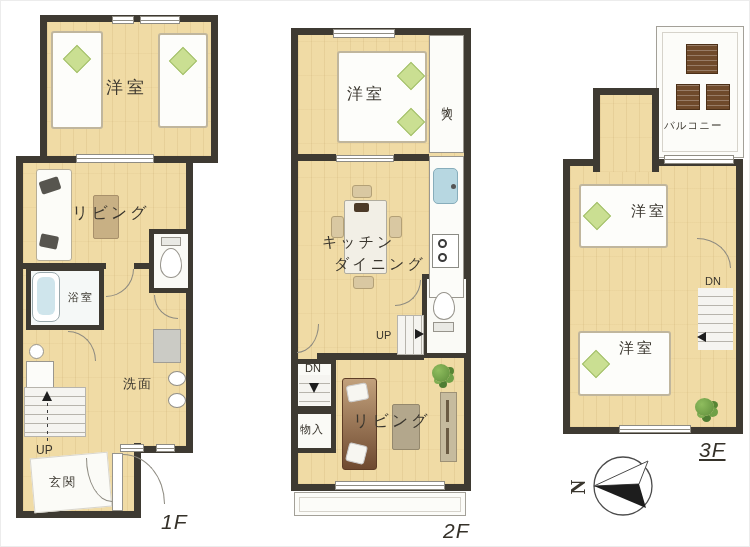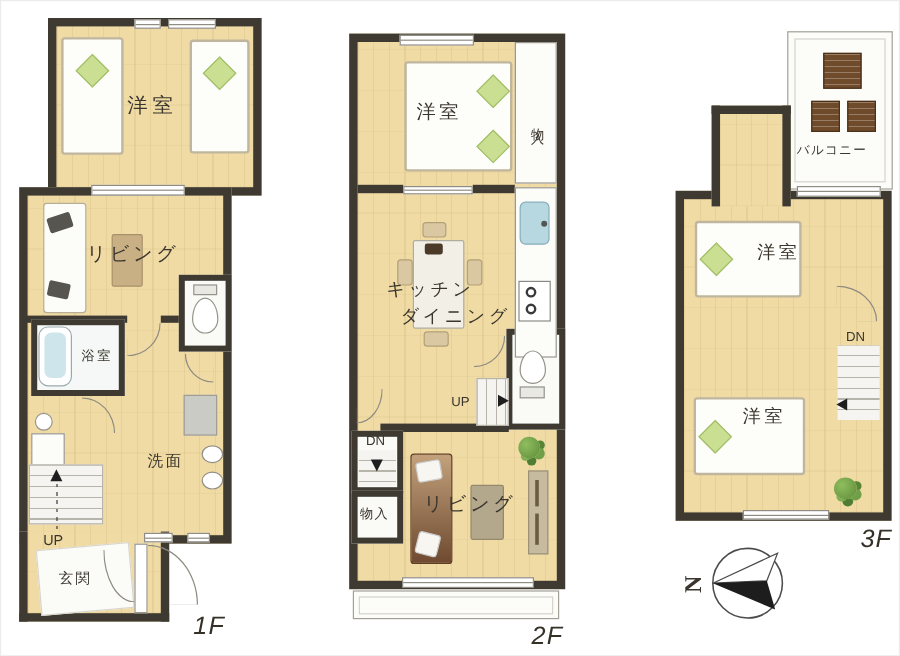--- a/index.html
+++ b/index.html
@@ -202,21 +202,21 @@
     <div class="abs stairsV" style="left:139px;top:262px;width:35px;height:62px;border:none;"></div>
     <div class="lbl" style="left:146px;top:250px;font-size:11px;">DN</div>
     <div class="abs tri-left" style="left:138px;top:306px;"></div>
 
     <div class="abs bed" style="left:19px;top:305px;width:93px;height:65px;"></div>
     <div class="abs pillow" style="left:27px;top:328px;"></div>
     <div class="lbl" style="left:60px;top:314px;font-size:15px;letter-spacing:3px;">洋室</div>
     <div class="abs plant" style="left:136px;top:372px;width:19px;height:18px;"></div>
     <div class="abs win" style="left:60px;top:399px;width:72px;height:8px;"></div>
 
-    <div class="lbl flbl" style="left:158px;top:413px;">3F</div>
+    <div class="lbl flbl" style="left:140px;top:413px;text-decoration:underline;">3F</div>
   </div>
 
   <svg style="position:absolute;left:574px;top:447px;" width="100" height="78" viewBox="0 0 100 78">
     <circle cx="48" cy="38" r="29" fill="none" stroke="#4c4c4c" stroke-width="1.3"></circle>
     <polygon points="19,38 73,13 64,36" fill="#ffffff" stroke="#4c4c4c" stroke-width="1"></polygon>
     <polygon points="19,38 71,60 64,36" fill="#1d1d1d"></polygon>
   </svg>
   <div class="lbl" style="left:570px;top:476px;font-size:20px;font-weight:bold;font-family:'Liberation Serif',serif;transform:rotate(-90deg);">N</div>
 
 </div>

